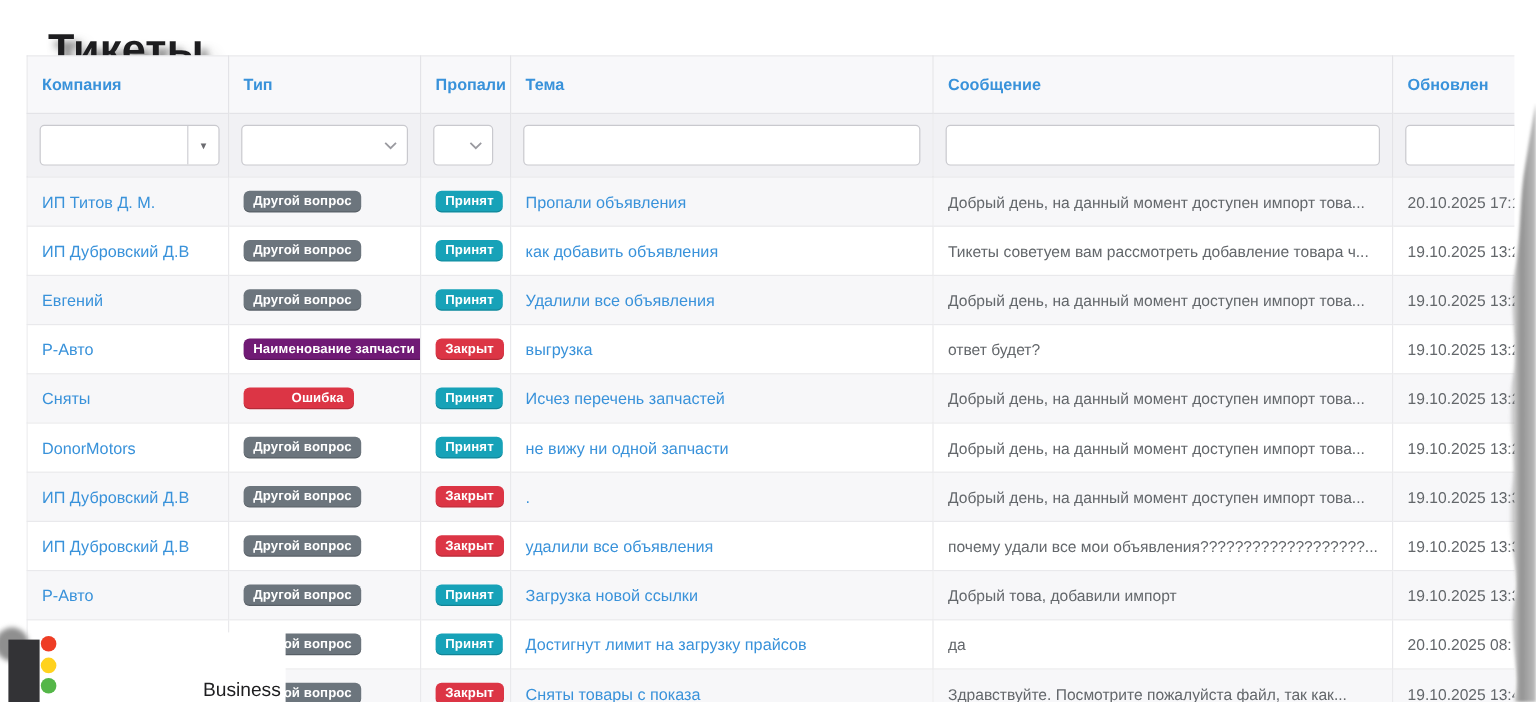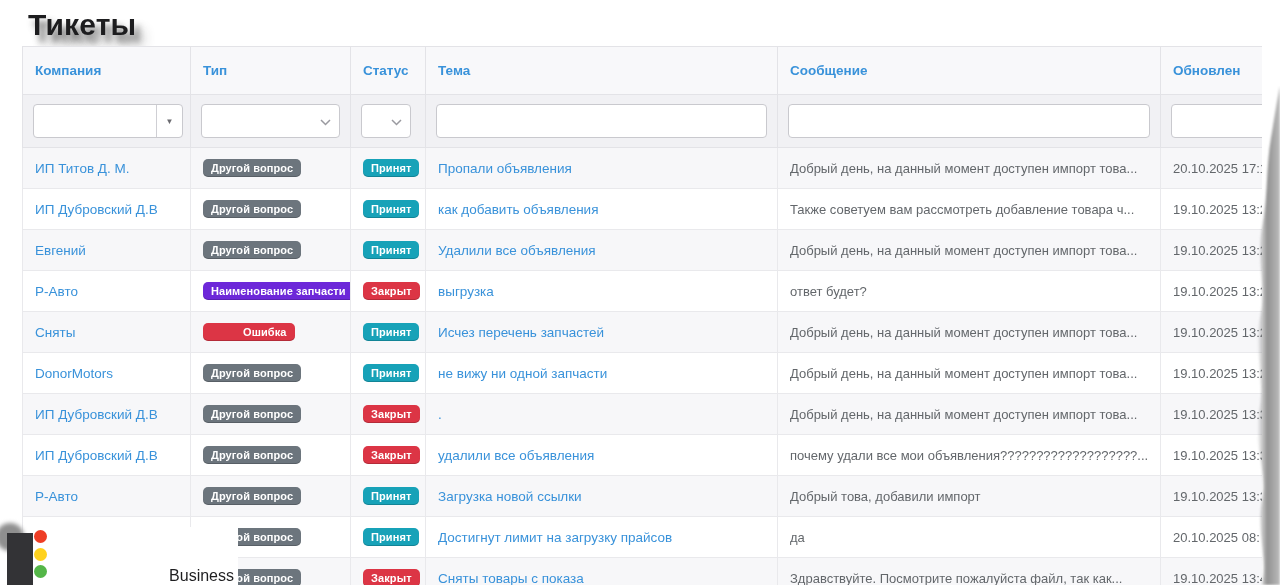--- a/index.html
+++ b/index.html
@@ -1,22 +1,22 @@
 <!DOCTYPE html>
 <html><head>
 <meta charset="utf-8">
 <style>
   html,body{margin:0;padding:0;}
   body{
     width:1280px;height:585px;position:relative;overflow:hidden;
     background:#ffffff;font-family:"Liberation Sans",sans-serif;
   }
   .page-title{
-    position:absolute;left:24px;top:4px;margin:4px;
-    font-size:30px;font-weight:700;color:#1d1d1f;letter-spacing:.2px;
+    position:absolute;left:24px;top:4px;margin:16px;
+    font-size:36px;font-weight:700;color:#1d1d1f;letter-spacing:.2px;
     text-shadow:5px 7px 6px rgba(35,35,35,.55), 9px 11px 12px rgba(35,35,35,.30);
   }
   .table-wrap{
     position:absolute;left:22px;top:46px;width:1240px;height:539px;overflow:hidden;
   }
   table{border-collapse:collapse;table-layout:fixed;width:1300px;background:#fff;}
   col.c1{width:168px}col.c2{width:160px}col.c3{width:75px}
   col.c4{width:352px}col.c5{width:383px}col.c6{width:162px}
   th{
     height:40px;box-sizing:border-box;padding:16px 12px;text-align:left;
@@ -79,21 +79,21 @@
         <col class="c2">
         <col class="c3">
         <col class="c4">
         <col class="c5">
         <col class="c6">
     </colgroup>
     <thead>
       <tr>
         <th>Компания</th>
         <th>Тип</th>
-        <th>Статус</th>
+        <th>Пропали</th>
         <th>Тема</th>
         <th>Сообщение</th>
         <th>Обновлен</th>
       </tr>
       <tr class="filter-row">
         <td>
           <div class="combo">
             <div class="combo-main"></div>
             <div class="combo-arrow">▼</div>
           </div>
@@ -128,34 +128,34 @@
     <td><span class="badge" style="background: rgb(23, 162, 184);">Принят</span></td>
     <td><a class="link">Пропали объявления</a></td>
     <td><span class="muted">Добрый день, на данный момент доступен импорт това...</span></td>
     <td><span class="muted">20.10.2025 17:1</span></td>
   </tr>
         <tr class="even">
     <td><a class="link">ИП Дубровский Д.В</a></td>
     <td><span class="badge" style="background: rgb(108, 117, 125);">Другой вопрос</span></td>
     <td><span class="badge" style="background: rgb(23, 162, 184);">Принят</span></td>
     <td><a class="link">как добавить объявления</a></td>
-    <td><span class="muted">Также советуем вам рассмотреть добавление товара ч...</span></td>
+    <td><span class="muted">Тикеты советуем вам рассмотреть добавление товара ч...</span></td>
     <td><span class="muted">19.10.2025 13:2</span></td>
   </tr>
         <tr class="odd">
     <td><a class="link">Евгений</a></td>
     <td><span class="badge" style="background: rgb(108, 117, 125);">Другой вопрос</span></td>
     <td><span class="badge" style="background: rgb(23, 162, 184);">Принят</span></td>
     <td><a class="link">Удалили все объявления</a></td>
     <td><span class="muted">Добрый день, на данный момент доступен импорт това...</span></td>
     <td><span class="muted">19.10.2025 13:2</span></td>
   </tr>
         <tr class="even">
     <td><a class="link">Р-Авто</a></td>
-    <td><span class="badge" style="background: #6d28d9;">Наименование запчасти</span></td>
+    <td><span class="badge" style="background: #701a75;">Наименование запчасти</span></td>
     <td><span class="badge" style="background: rgb(220, 53, 69);">Закрыт</span></td>
     <td><a class="link">выгрузка</a></td>
     <td><span class="muted">ответ будет?</span></td>
     <td><span class="muted">19.10.2025 13:2</span></td>
   </tr>
         <tr class="odd">
     <td><a class="link">Сняты</a></td>
     <td><span class="badge" style="background: rgb(220, 53, 69); padding-left: 40px;">Ошибка</span></td>
     <td><span class="badge" style="background: rgb(23, 162, 184);">Принят</span></td>
     <td><a class="link">Исчез перечень запчастей</a></td>

